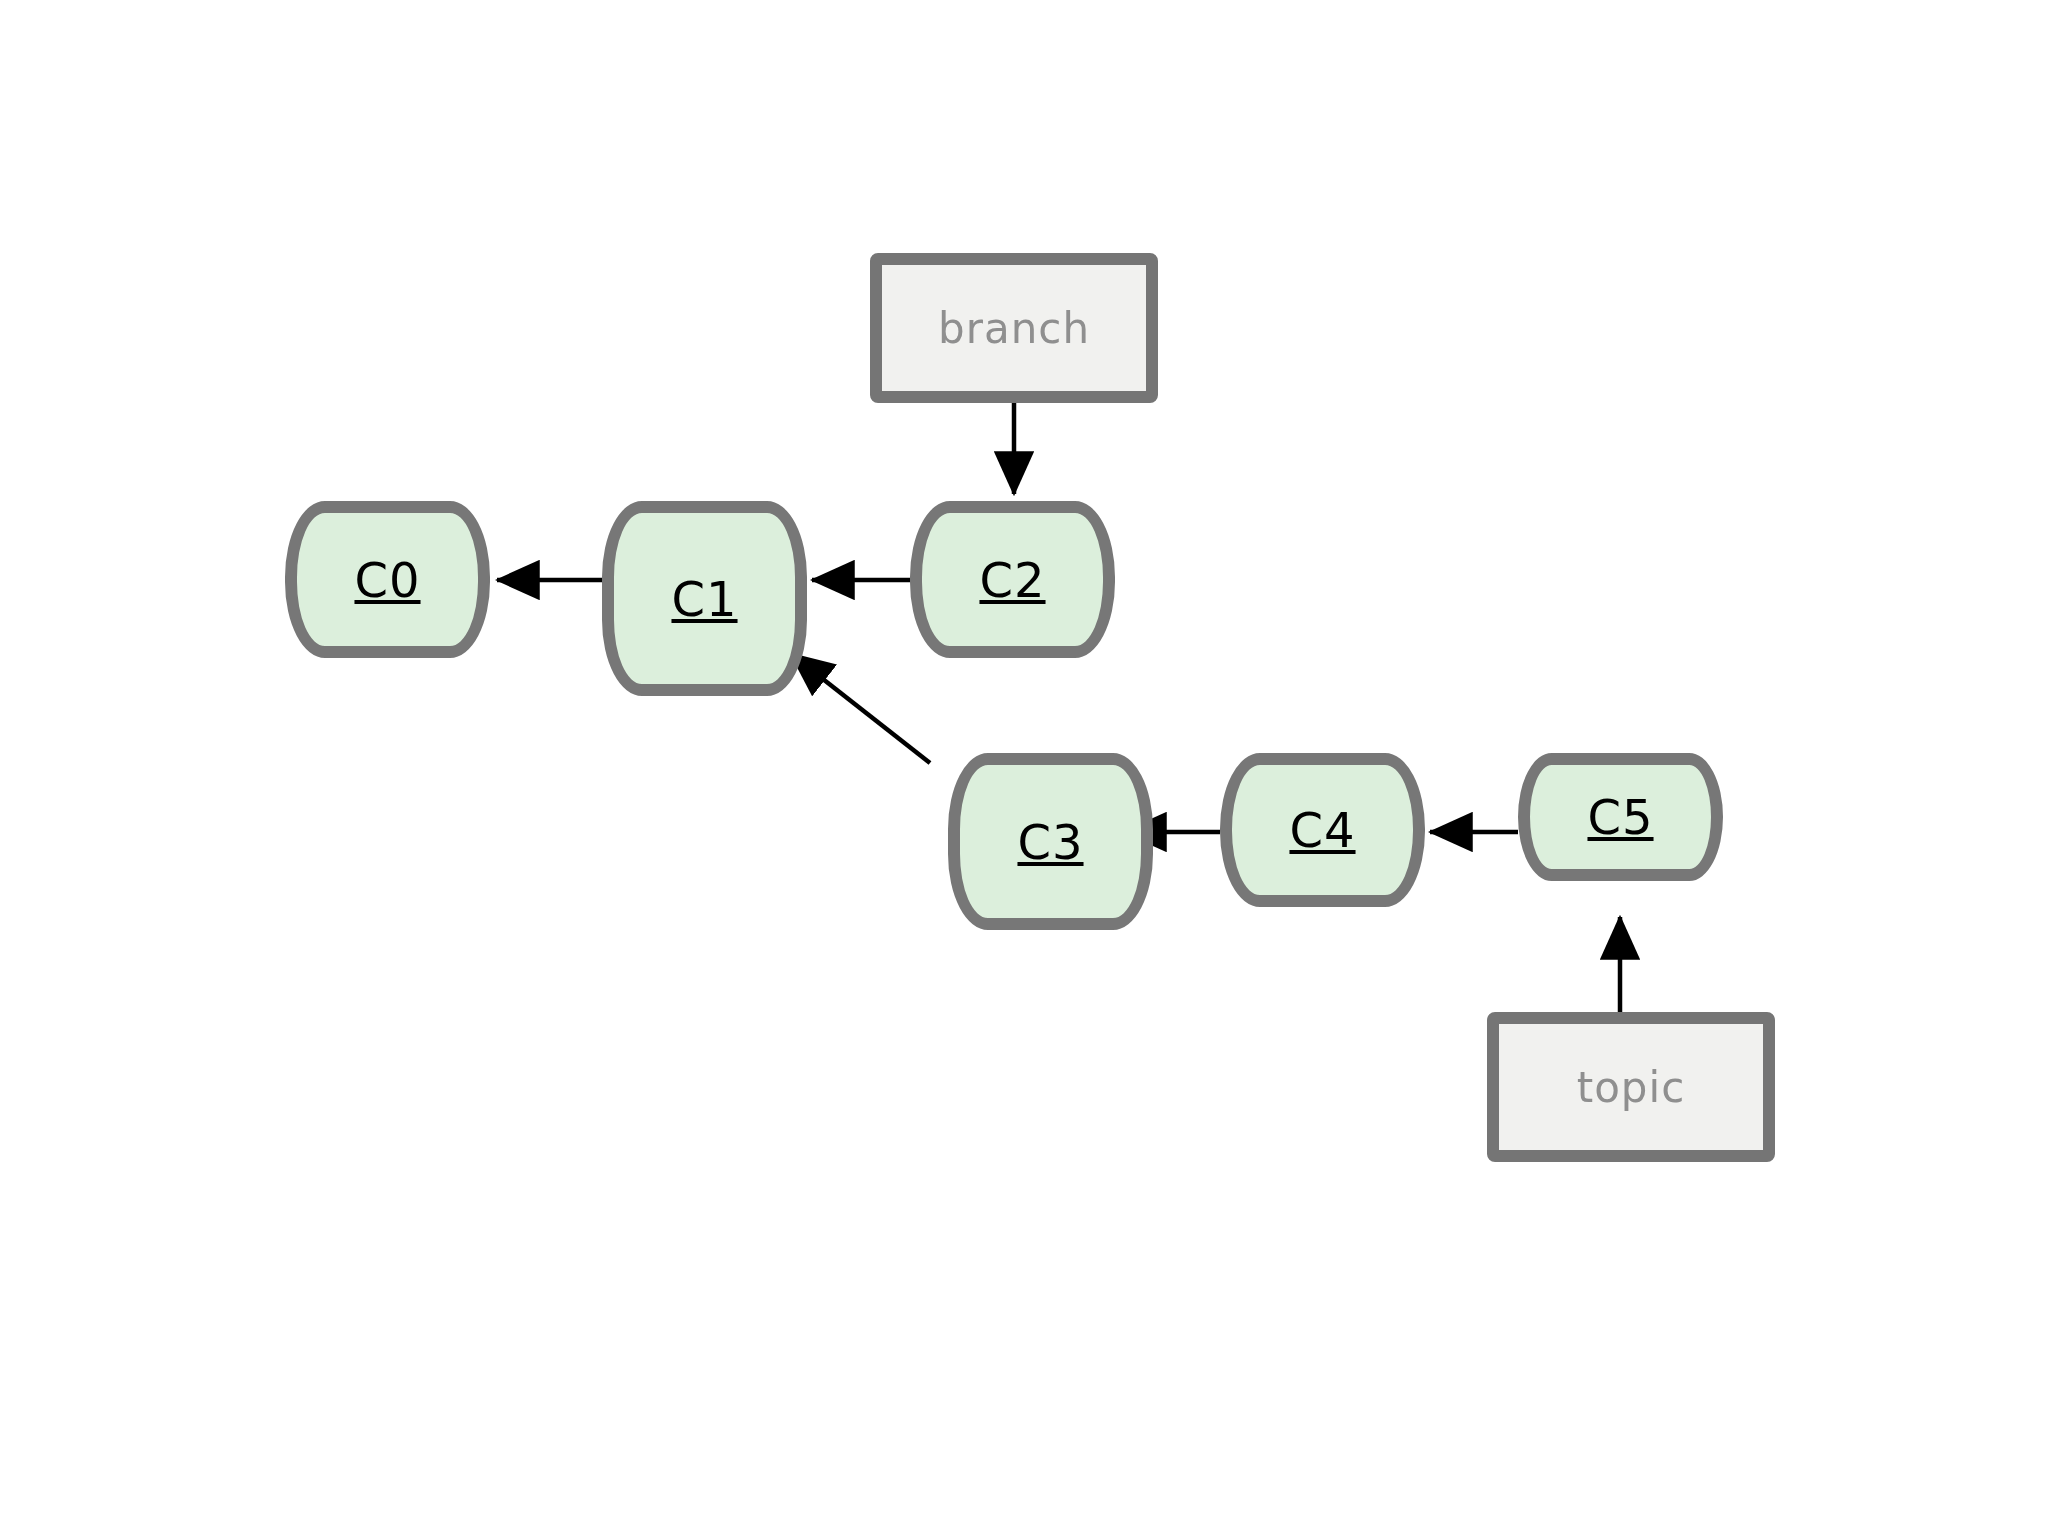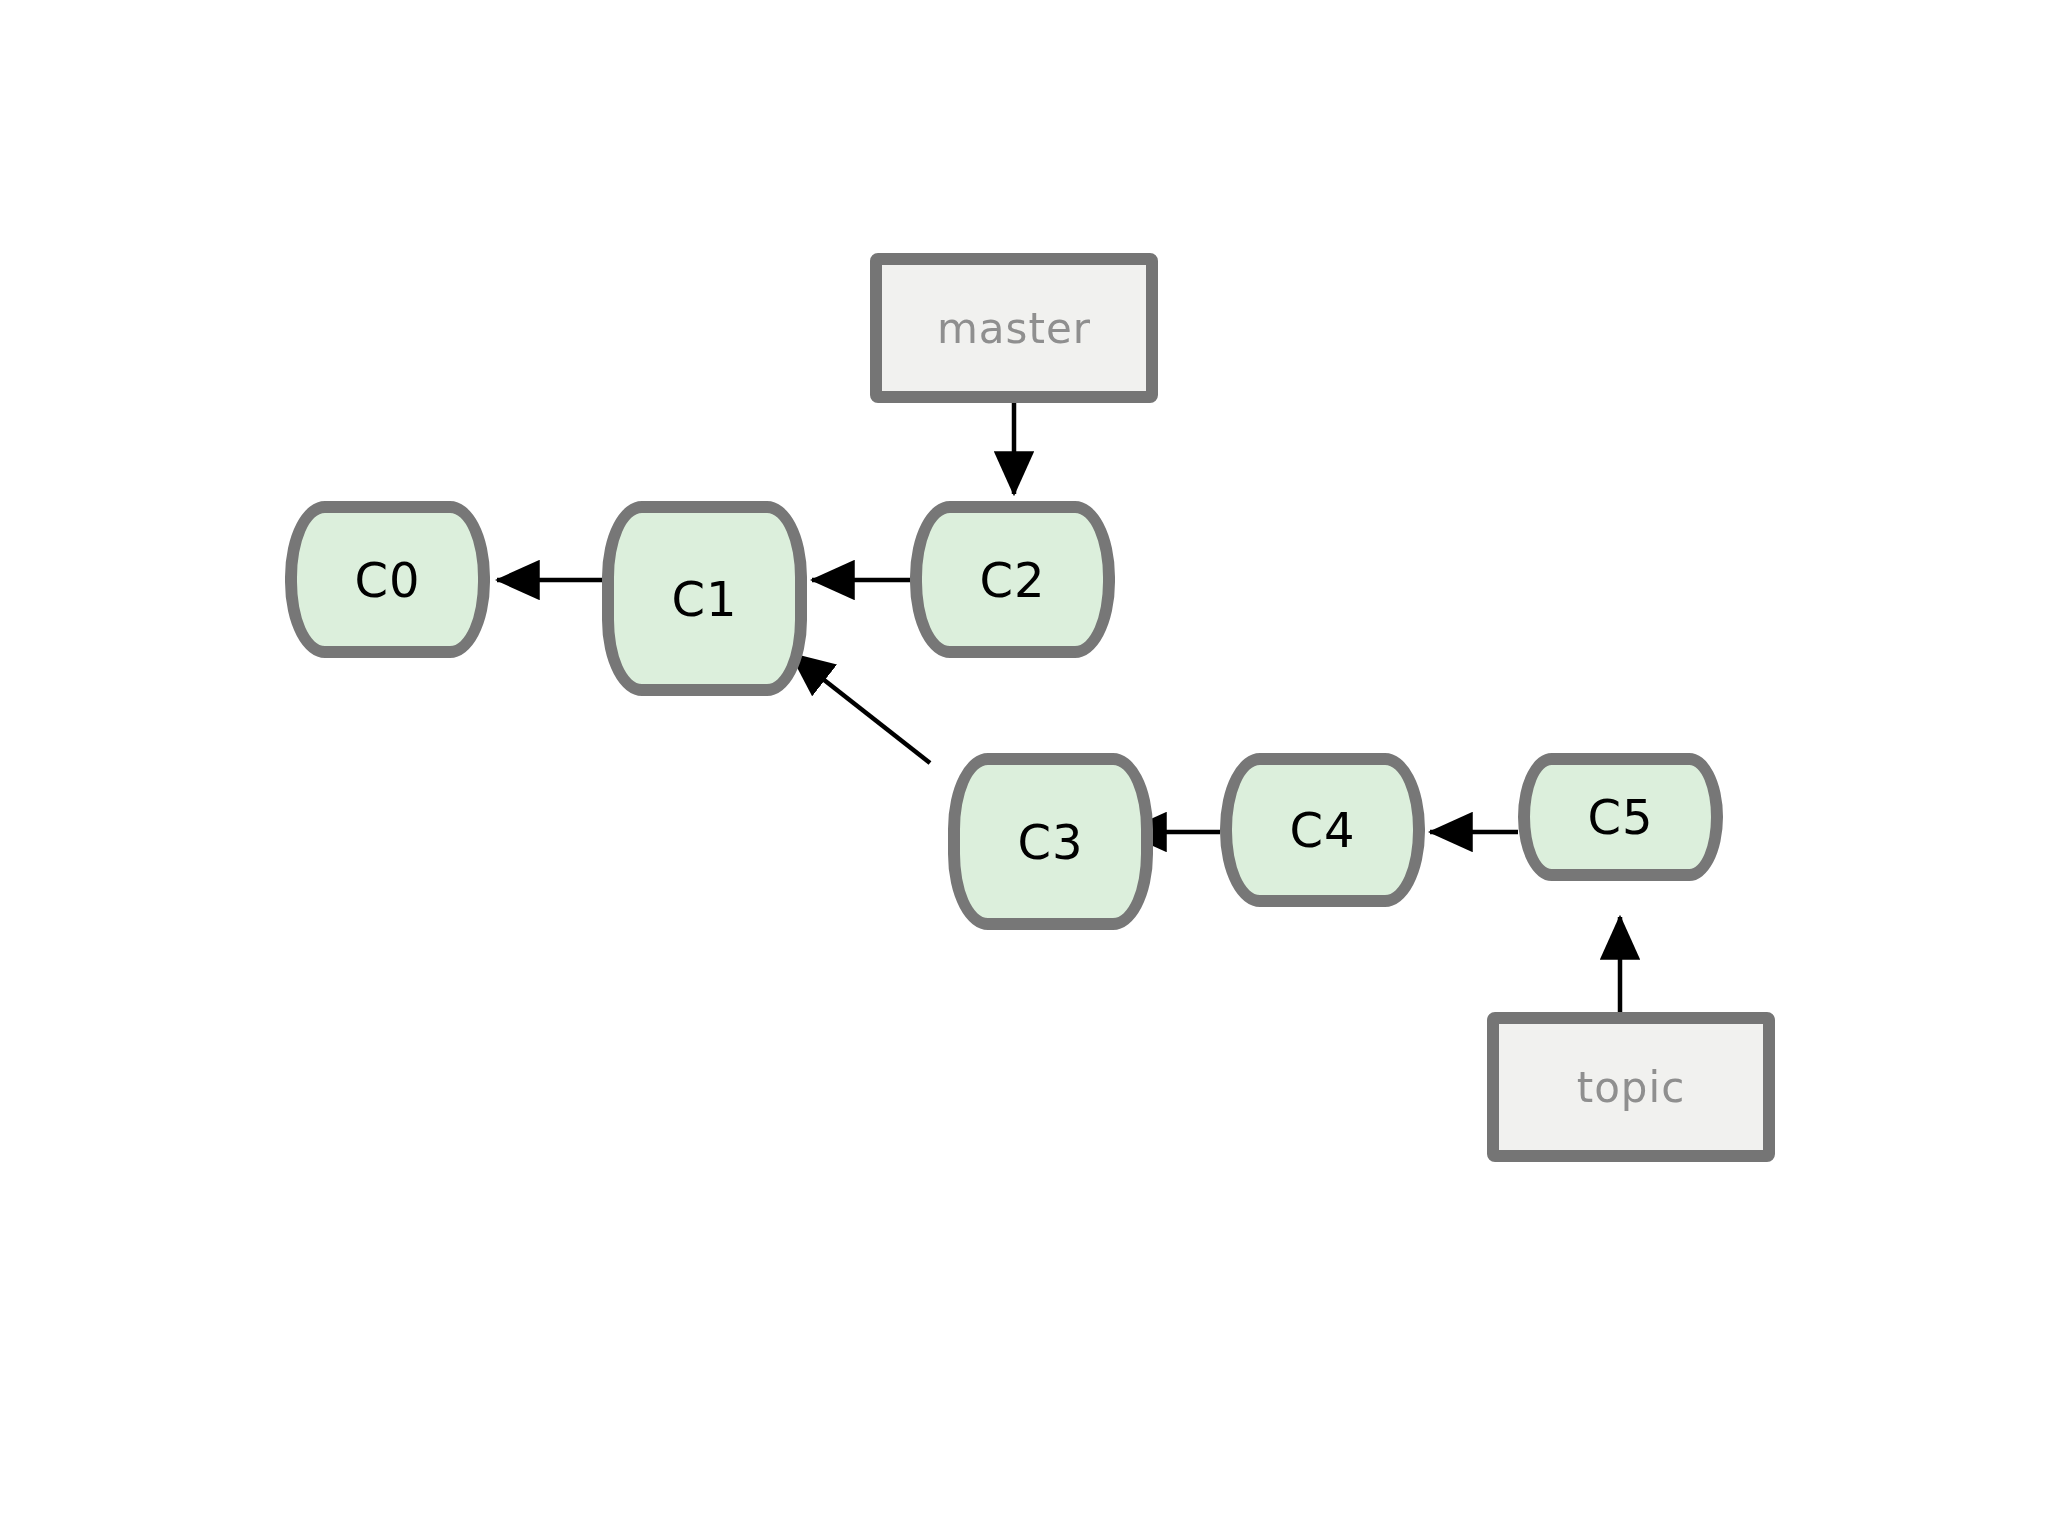--- a/index.html
+++ b/index.html
@@ -23,20 +23,21 @@
   }
   .commit-node {
     position: absolute;
     box-sizing: border-box;
     background: var(--node-fill, #dcefdc);
     border: 12px solid var(--node-border, #777777);
     border-radius: 40px / 76px;
     display: flex;
     align-items: center;
     justify-content: center;
+    text-decoration: underline;
   }
   .commit-node .commit-label {
     font-size: 48px;
     color: var(--node-text, #000000);
     letter-spacing: 1px;
   }
   .branch-label-box {
     position: absolute;
     box-sizing: border-box;
     background: var(--label-fill, #f1f1ef);
@@ -96,20 +97,20 @@
       <div class="commit-node" style="left: 948px; top: 753px; width: 205px; height: 177px;">
         <span class="commit-label">C3</span>
       </div>
       <div class="commit-node" style="left: 1220px; top: 753px; width: 205px; height: 154px;">
         <span class="commit-label">C4</span>
       </div>
       <div class="commit-node" style="left: 1518px; top: 753px; width: 205px; height: 128px;">
         <span class="commit-label">C5</span>
       </div>
       <div class="branch-label-box" style="left: 870px; top: 253px; width: 288px; height: 150px;">
-        <span class="branch-label">master</span>
+        <span class="branch-label">branch</span>
       </div>
       <div class="branch-label-box" style="left: 1475px; top: 1012px; width: 288px; height: 150px; margin-left: 12px;">
         <span class="branch-label">topic</span>
       </div>
     </div>
 
 </div>
 
 </body></html>

